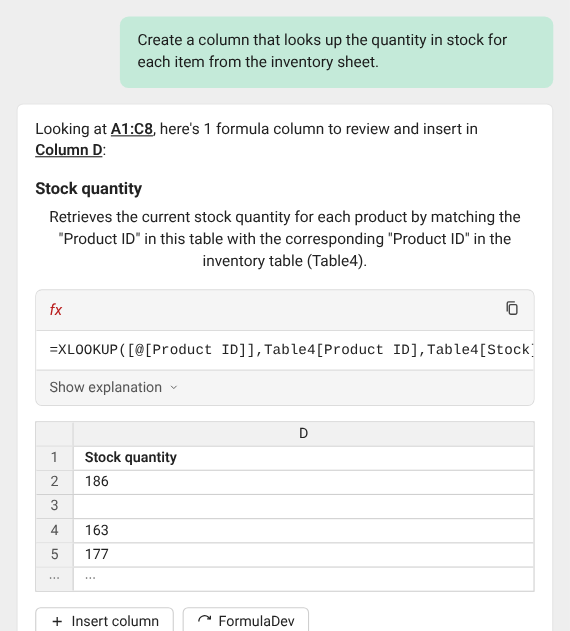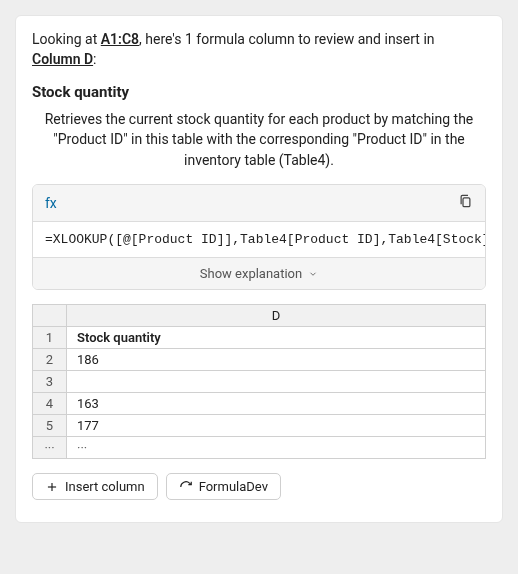--- a/index.html
+++ b/index.html
@@ -43,34 +43,34 @@
     border-radius: 6px;
     overflow: hidden;
     margin-bottom: 14px;
   }
   .formula-header {
     display: flex; align-items: center; justify-content: space-between;
     padding: 7px 12px;
     border-bottom: 1px solid #dcdcdc;
     background: #f5f5f5;
   }
-  .fx-label { font-size: 14px; color: #0369a1; }
+  .fx-label { font-style: italic; font-size: 14px; color: #b91c1c; }
   .copy-icon { width: 15px; height: 18px; color: #444; cursor: pointer; }
 
   .formula-body {
     padding: 10px 12px;
     font-family: Consolas, "Courier New", monospace;
     font-size: 13px;
     white-space: nowrap;
     overflow: hidden;
     background: #fff;
   }
 
   .formula-footer {
-    display: flex; justify-content: center; align-items: center;
+    display: flex; justify-content: flex-start; align-items: center;
     gap: 6px;
     padding: 8px 12px;
     border-top: 1px solid #dcdcdc;
     background: #f5f5f5;
     font-size: 13px;
     color: #555;
     cursor: pointer;
   }
   .chev { width: 10px; height: 10px; }
 
@@ -113,20 +113,23 @@
   }
   .btn svg { width: 14px; height: 14px; }
 
   .dots-row .cell-rownum, .dots-row .cell-val { color: #666; }
 </style>
 </head>
 <body>
 
 <div class="canvas">
 
+  <div class="user-bubble">
+    <span>Create a column that looks up the quantity in stock for each item from the inventory sheet.</span>
+  </div>
 
   <div class="card">
 
     <div class="intro">
       <span>Looking at </span><b>A1:C8</b><span>, here's 1 formula column to review and insert in </span><b>Column D</b><span>:</span>
     </div>
 
     <div class="section-title">Stock quantity</div>
 
     <div class="desc">Retrieves the current stock quantity for each product by matching the "Product ID" in this table with the corresponding "Product ID" in the inventory table (Table4).</div>

